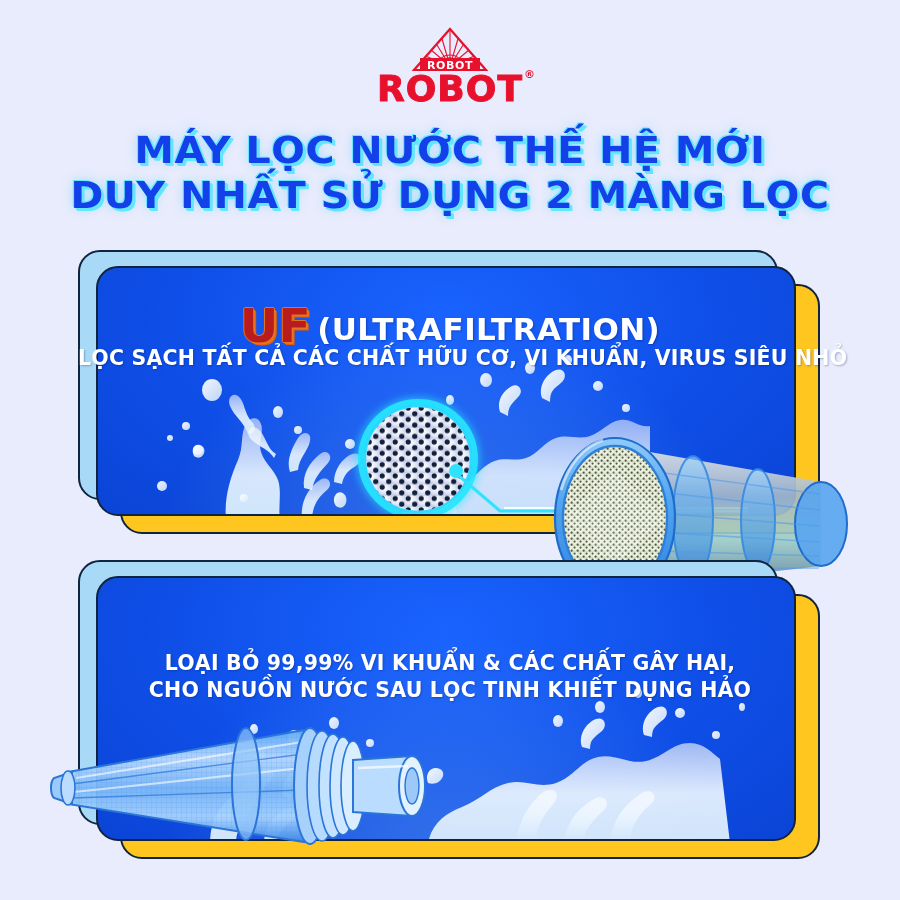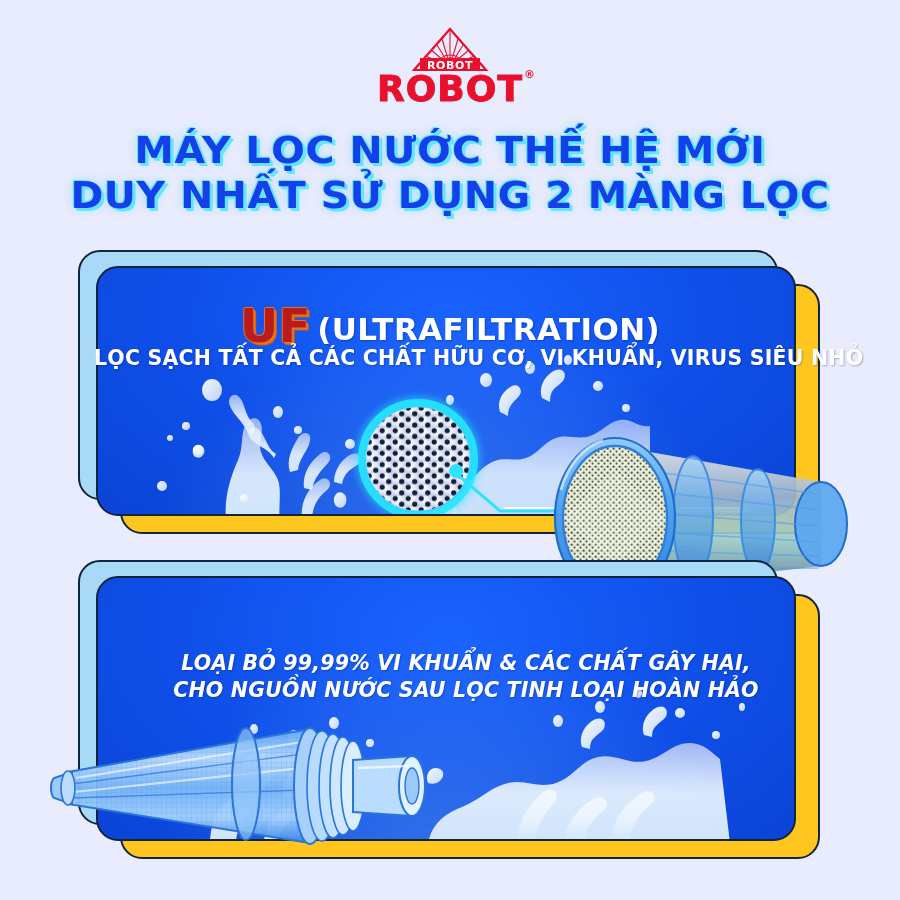--- a/index.html
+++ b/index.html
@@ -140,21 +140,21 @@
   }
   .expand {
     font-size: 31px;
     color: #ffffff;
     letter-spacing: 0.4px;
     margin-left: 6px;
     text-shadow: 1px 1px 2px rgba(0,20,90,0.35);
   }
   .card-desc {
     position: absolute;
-    left: 16px; width: 100%;
+    left: 0; width: 100%;
     text-align: center;
     font-family: "DejaVu Sans", sans-serif;
     font-weight: 700;
     font-size: 20.5px;
     line-height: 1.32;
     color: #ffffff;
     letter-spacing: 0.2px;
     white-space: nowrap;
     text-shadow: 1px 1px 2px rgba(0,20,90,0.30);
   }
@@ -527,19 +527,19 @@
         <ellipse cx="297" cy="74" rx="13" ry="49" fill="#cfe8ff" stroke="#2b74d8" stroke-width="1.6"></ellipse>
         <ellipse cx="307" cy="74" rx="12" ry="45" fill="#d9eeff" stroke="#2b74d8" stroke-width="1.6"></ellipse>
       </g>
 
       <path d="M307 48 L366 44 L366 104 L307 100 Z" fill="#b9dcff" stroke="#2b74d8" stroke-width="2"></path>
       <ellipse cx="366" cy="74" rx="13" ry="30" fill="#e3f2ff" stroke="#2b74d8" stroke-width="2"></ellipse>
       <ellipse cx="366" cy="74" rx="7" ry="18" fill="#9cc9f7" stroke="#2b74d8" stroke-width="1.4"></ellipse>
       <path d="M312 56 L362 54" stroke="#ffffff" stroke-width="2.4" opacity="0.7"></path>
     </svg>
 
-    <div class="card-desc" style="top:90px;font-style:italic;">
+    <div class="card-desc" style="top:90px;">
       <span class="dl">LOẠI BỎ 99,99% VI KHUẨN &amp; CÁC CHẤT GÂY HẠI,</span>
-      <span class="dl">CHO NGUỒN NƯỚC SAU LỌC TINH LOẠI HOÀN HẢO</span>
+      <span class="dl">CHO NGUỒN NƯỚC SAU LỌC TINH KHIẾT DỤNG HẢO</span>
     </div>
   </div>
 
 </div>
 
 </body></html>

